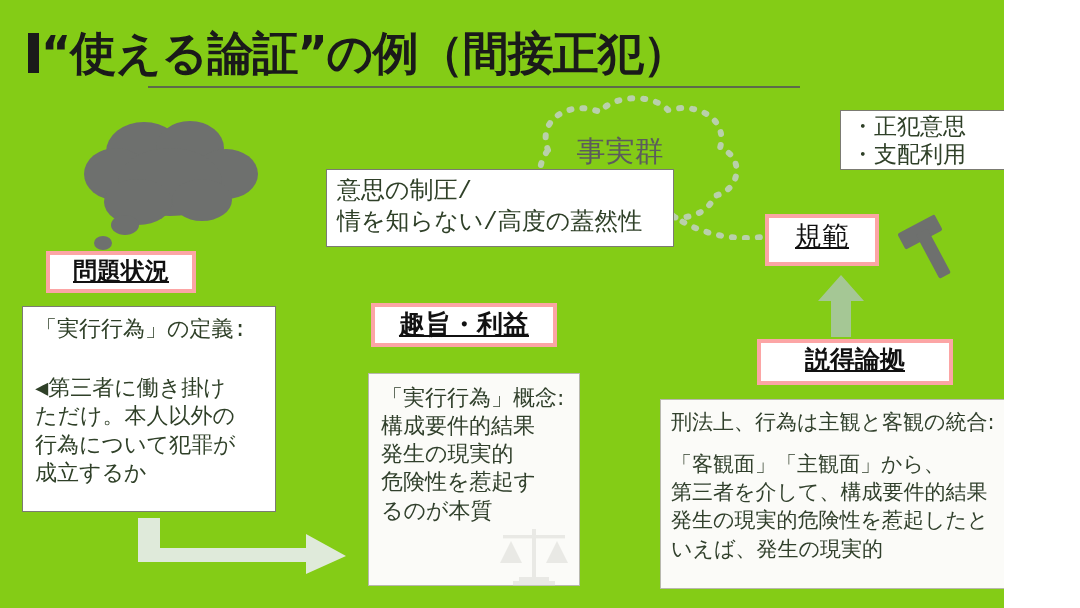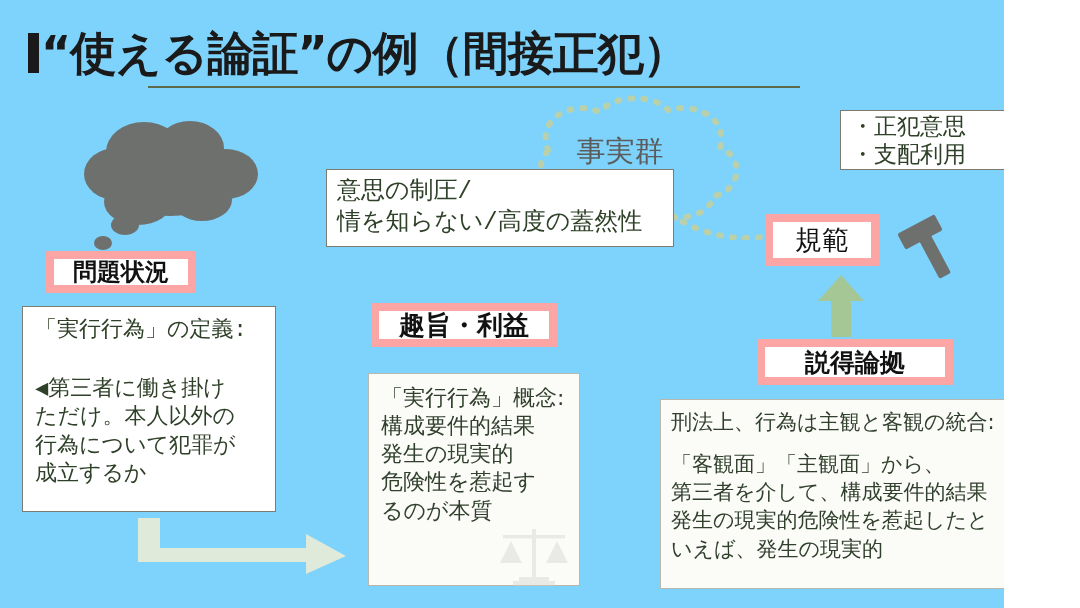--- a/index.html
+++ b/index.html
@@ -7,21 +7,21 @@
     padding: 0;
     background: #ffffff;
   }
   body {
     font-family: "DejaVu Sans", "Liberation Sans", sans-serif;
   }
   #slide {
     position: relative;
     width: 1004px;
     height: 608px;
-    background: #7dd3fc;
+    background: #84cc16;
     overflow: hidden;
   }
 
   
   .title-bar {
     position: absolute;
     left: 28px;
     top: 22px;
     width: 1000px;
     height: 62px;
@@ -49,28 +49,28 @@
     top: 86px;
     width: 652px;
     height: 2px;
     background: #5d6b4a;
   }
 
   
   .green-head {
     position: absolute;
     box-sizing: border-box;
-    border: 8px solid #fca5a5;
+    border: 4px solid #fca5a5;
     background: #ffffff;
     display: flex;
-    align-items: center;
     justify-content: center;
     font-weight: bold;
     color: #111111;
     letter-spacing: 0px;
+    text-decoration: underline;
   }
   .body-box {
     position: absolute;
     box-sizing: border-box;
     border: 1px solid #b8b8ae;
     background: #fbfbf8;
     color: #31402c;
     line-height: 1.28;
   }
   .plain-box {

